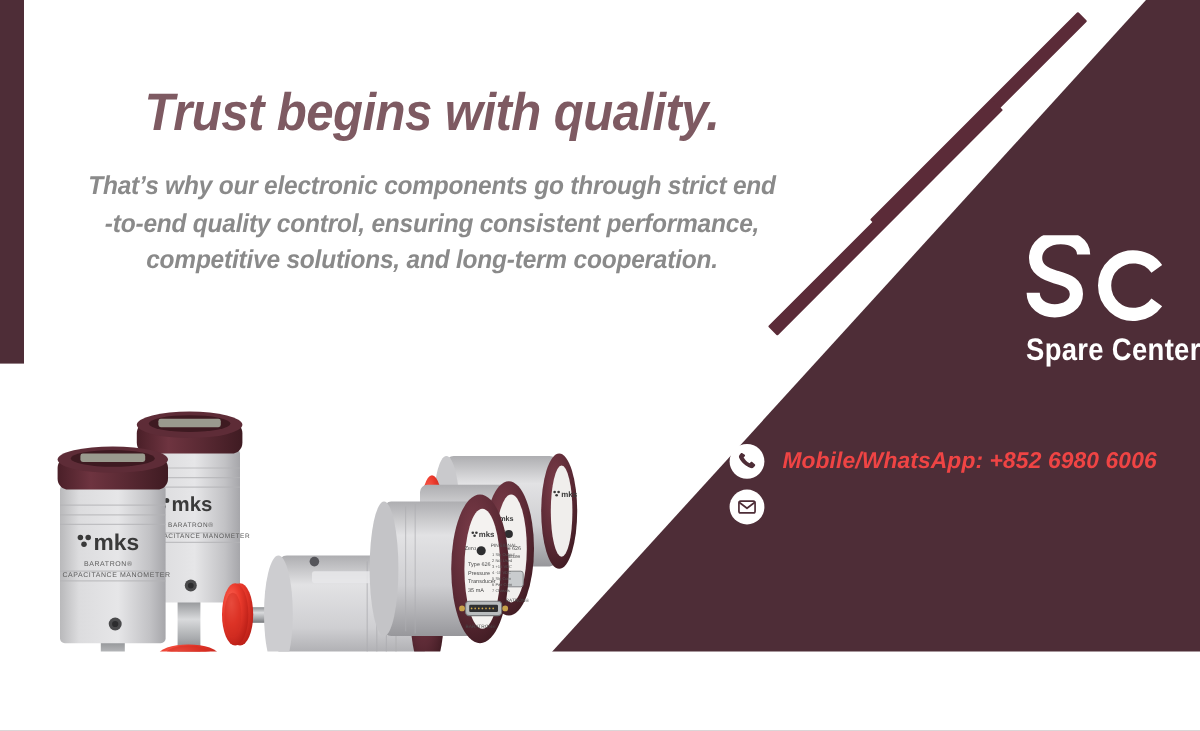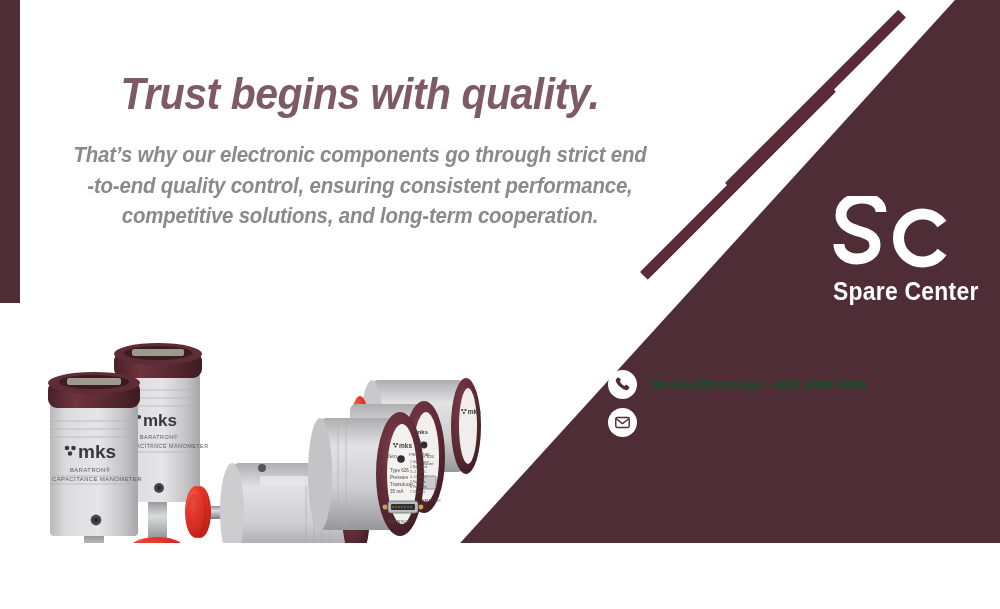--- a/index.html
+++ b/index.html
@@ -45,21 +45,21 @@
   }
   .subcopy {
     margin-top:22px; text-align:center;
     color:#8A8A8A; font-weight:bold; font-style:italic;
     font-size:21.5px; line-height:1.42; letter-spacing:-0.2px;
     transform:scaleX(0.95); transform-origin:center;
   }
   .subcopy div { white-space:nowrap; }
 
   
-  .logo { position:absolute; left:824px; top:196px; width:150px; text-align:right; }
+  .logo { position:absolute; left:846px; top:196px; width:150px; text-align:right; }
   .logo-mark { width:150px; height:78px; display:block; }
   .logo-word {
     color:#ffffff; font-size:26px; font-weight:bold; letter-spacing:0.3px;
     transform:scaleX(0.88); transform-origin:center; margin-top:2px;
     white-space:nowrap;
   }
 
   
   .contact { position:absolute; left:608px; top:370px; width:392px; }
   .contact-name {
@@ -67,21 +67,21 @@
     margin-left:48px; margin-bottom:16px; letter-spacing:0.2px;
   }
   .contact-row { display:flex; align-items:center; margin-bottom:9px; }
   .ico {
     width:29px; height:29px; border-radius:50%; background:#ffffff;
     display:flex; align-items:center; justify-content:center;
     flex:0 0 29px; margin-right:15px;
   }
   .ico svg { display:block; }
   .contact-text {
-    color:#14532d; font-size:13px; font-weight:bold; font-style:italic;
+    color:#ef4444; font-size:19px; font-weight:bold; font-style:italic;
     letter-spacing:0.1px; white-space:nowrap;
   }
 
   
   .products { position:absolute; left:0px; top:318px; width:600px; height:291px;margin-left:20px; }
   .products svg { display:block; }
 </style>
 </head>
 <body>
 

